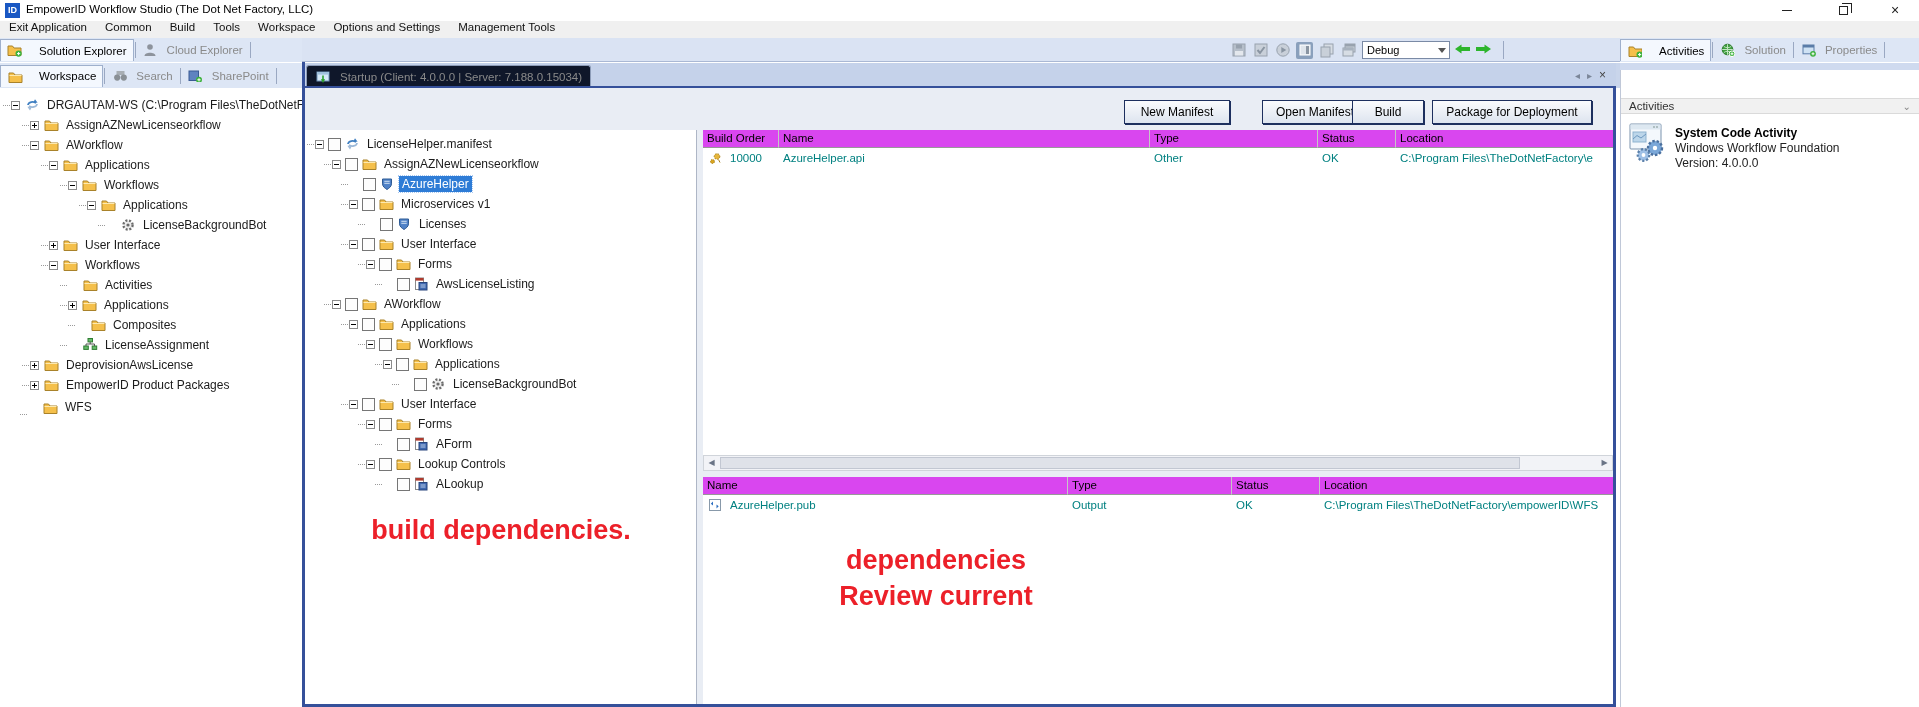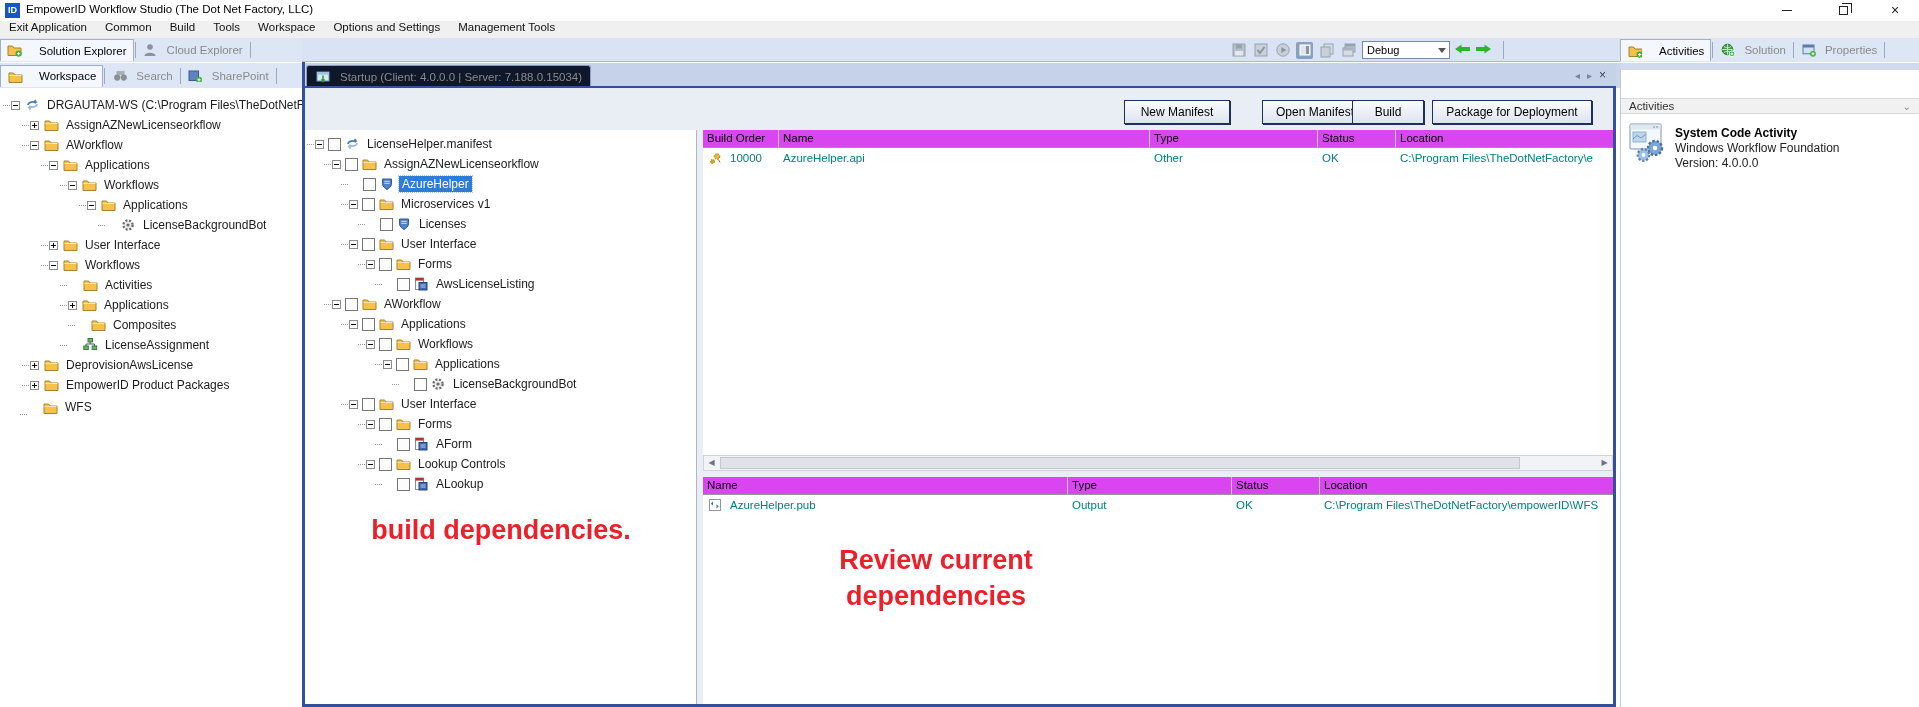--- a/index.html
+++ b/index.html
@@ -781,22 +781,22 @@
             <span>Output</span>
           </span>
           <span class="td" style="width: 88px;">
             <span>OK</span>
           </span>
           <span class="td" style="width: 294px;">
             <span>C:\Program Files\TheDotNetFactory\empowerID\WFS</span>
           </span>
         </div>
         <div class="note" style="left: 88px; top: 412px; width: 290px;">
+          <div>dependencies</div>
           <div>Review current</div>
-          <div>dependencies</div>
         </div>
       </div>
   </div>
 
   <div class="right-panel">
     <div class="sect-hdr">
       <span>Activities</span>
       <span class="sect-chev">⌄</span>
     </div>
     <div class="act-item">

